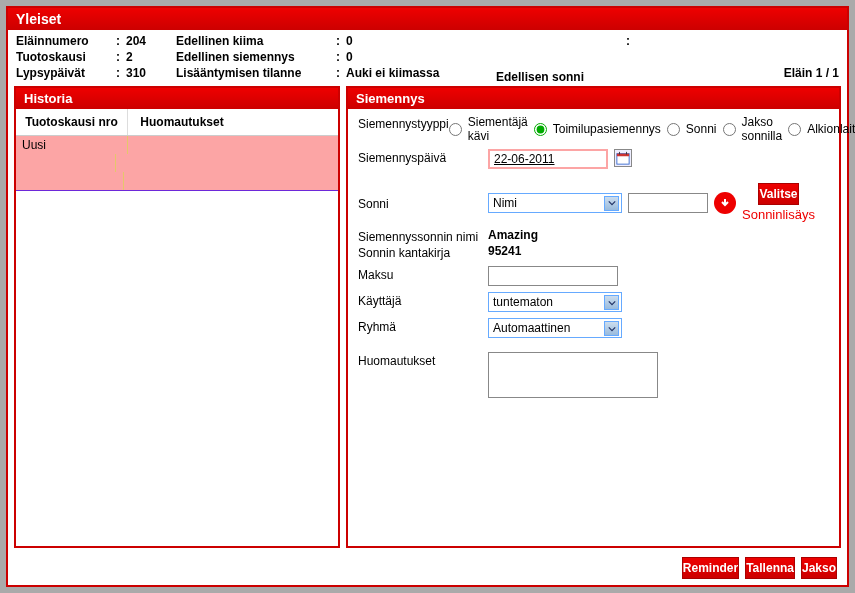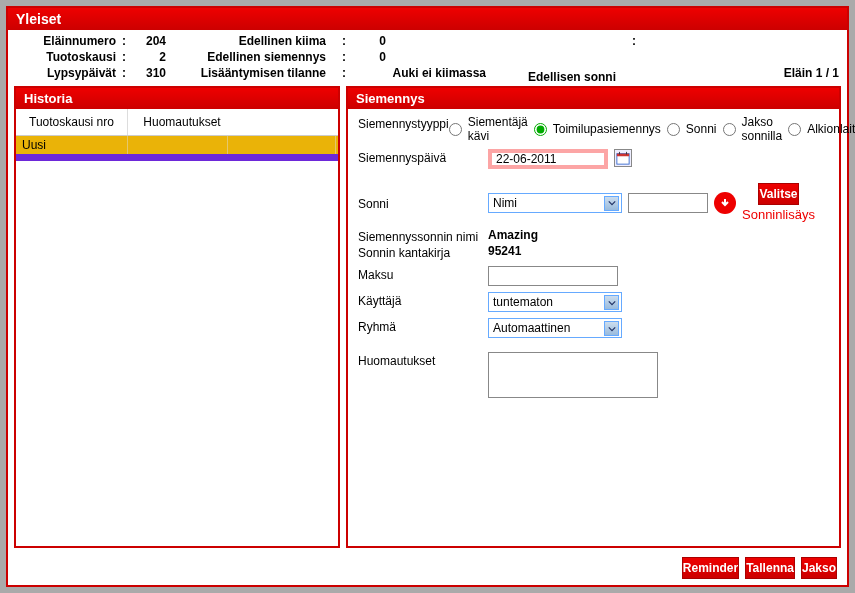--- a/index.html
+++ b/index.html
@@ -1,46 +1,46 @@
 <!DOCTYPE html>
 <html><head>
 <meta charset="utf-8">
 <style>
 * { box-sizing: border-box; margin: 0; padding: 0; font-family: Arial, sans-serif; font-size: 12px; }
 body { background: #aaa; padding: 6px; }
 .window { background: #fff; border: 2px solid #c00; width: 843px; height: 581px; position: relative; }
 .title-bar { background: linear-gradient(#e00, #c00); color: #fff; font-weight: bold; padding: 3px 8px; font-size: 14px; }
-.info-row { display: flex; padding: 4px 8px 2px; gap: 10px; text-align: right; }
+.info-row { display: flex; padding: 4px 8px 2px; gap: 10px; }
 .info-col { display: flex; flex-direction: column; gap: 2px; }
 .info-line { display: flex; }
 .info-label { width: 100px; font-weight: bold; }
 .info-label2 { width: 150px; font-weight: bold; }
 .info-label3 { width: 120px; font-weight: bold; margin-top: 36px; }
 .colon { width: 10px; font-weight: bold; }
 .info-val { min-width: 40px; font-weight: bold; }
 .counter { margin-left: auto; font-weight: bold; }
 .panels { display: flex; gap: 6px; padding: 0 6px 6px; }
 .panel { border: 2px solid #c00; }
 .panel-title { background: linear-gradient(#e00, #c00); color: #fff; font-weight: bold; padding: 3px 8px; font-size: 13px; }
 .left-panel { width: 326px; height: 462px; }
 .right-panel { width: 495px; height: 462px; }
 .table-hdr { display: flex; background: #fff; border-bottom: 1px solid #ccc; }
-.th { font-weight: normal; padding: 6px 4px; border-right: 1px solid #ddd; text-align: center; }
+.th { font-weight: bold; padding: 6px 4px; border-right: 1px solid #ddd; text-align: center; }
 .th1 { width: 112px; }
 .th2 { width: 100px; }
 .th3 { width: 108px; border-right: none; }
-.table-row { display: flex; background: #eab308; border-bottom: 7px solid #6d28d9; }
+.table-row { display: flex; background: #fca5a5; border-bottom: 1px solid #6d28d9; flex-direction: column; }
 .td { padding: 2px 6px; border-right: 1px solid #e5c76b; height: 18px; }
 .form-body { padding: 6px 10px; }
 .form-row { display: flex; margin-bottom: 6px; align-items: flex-start; }
 .form-label { width: 130px; padding-top: 2px; }
 .radio-group { display: flex; gap: 6px; }
 .radio-line { display: flex; align-items: center; gap: 6px; }
 input[type=radio] { accent-color: #0a0; }
-.date-input { width: 120px; border: 4px solid #fca5a5; padding: 1px 4px; height: 20px; }
+.date-input { width: 120px; border: 2px solid #fca5a5; padding: 1px 4px; height: 20px; text-decoration: underline; }
 .cal-icon { width: 18px; height: 18px; margin-left: 6px; display: inline-flex; align-items: center; justify-content: center; border: 1px solid #888; background: #eef; cursor: pointer; }
 .cal-icon svg { width: 14px; height: 14px; }
 .select { width: 134px; border: 1px solid #6af; padding: 1px 4px; height: 20px; background: #fff; position: relative; display: inline-flex; align-items: center; }
 .select-arrow { position: absolute; right: 2px; top: 2px; width: 15px; height: 15px; background: linear-gradient(#cde, #9bd); border: 1px solid #6af; display: flex; align-items: center; justify-content: center; }
 .input-txt { border: 1px solid #888; height: 20px; padding: 1px 4px; }
 .w80 { width: 80px; }
 .w130 { width: 130px; }
 .arrow-circle { width: 22px; height: 22px; border-radius: 50%; background: #e00; display: inline-flex; align-items: center; justify-content: center; color: #fff; margin-left: 6px; cursor: pointer; }
 .arrow-circle svg { width: 12px; height: 12px; }
 .btn-red { background: linear-gradient(#e00, #c00); color: #fff; font-weight: bold; border: 1px solid #a00; padding: 3px 0; cursor: pointer; }

